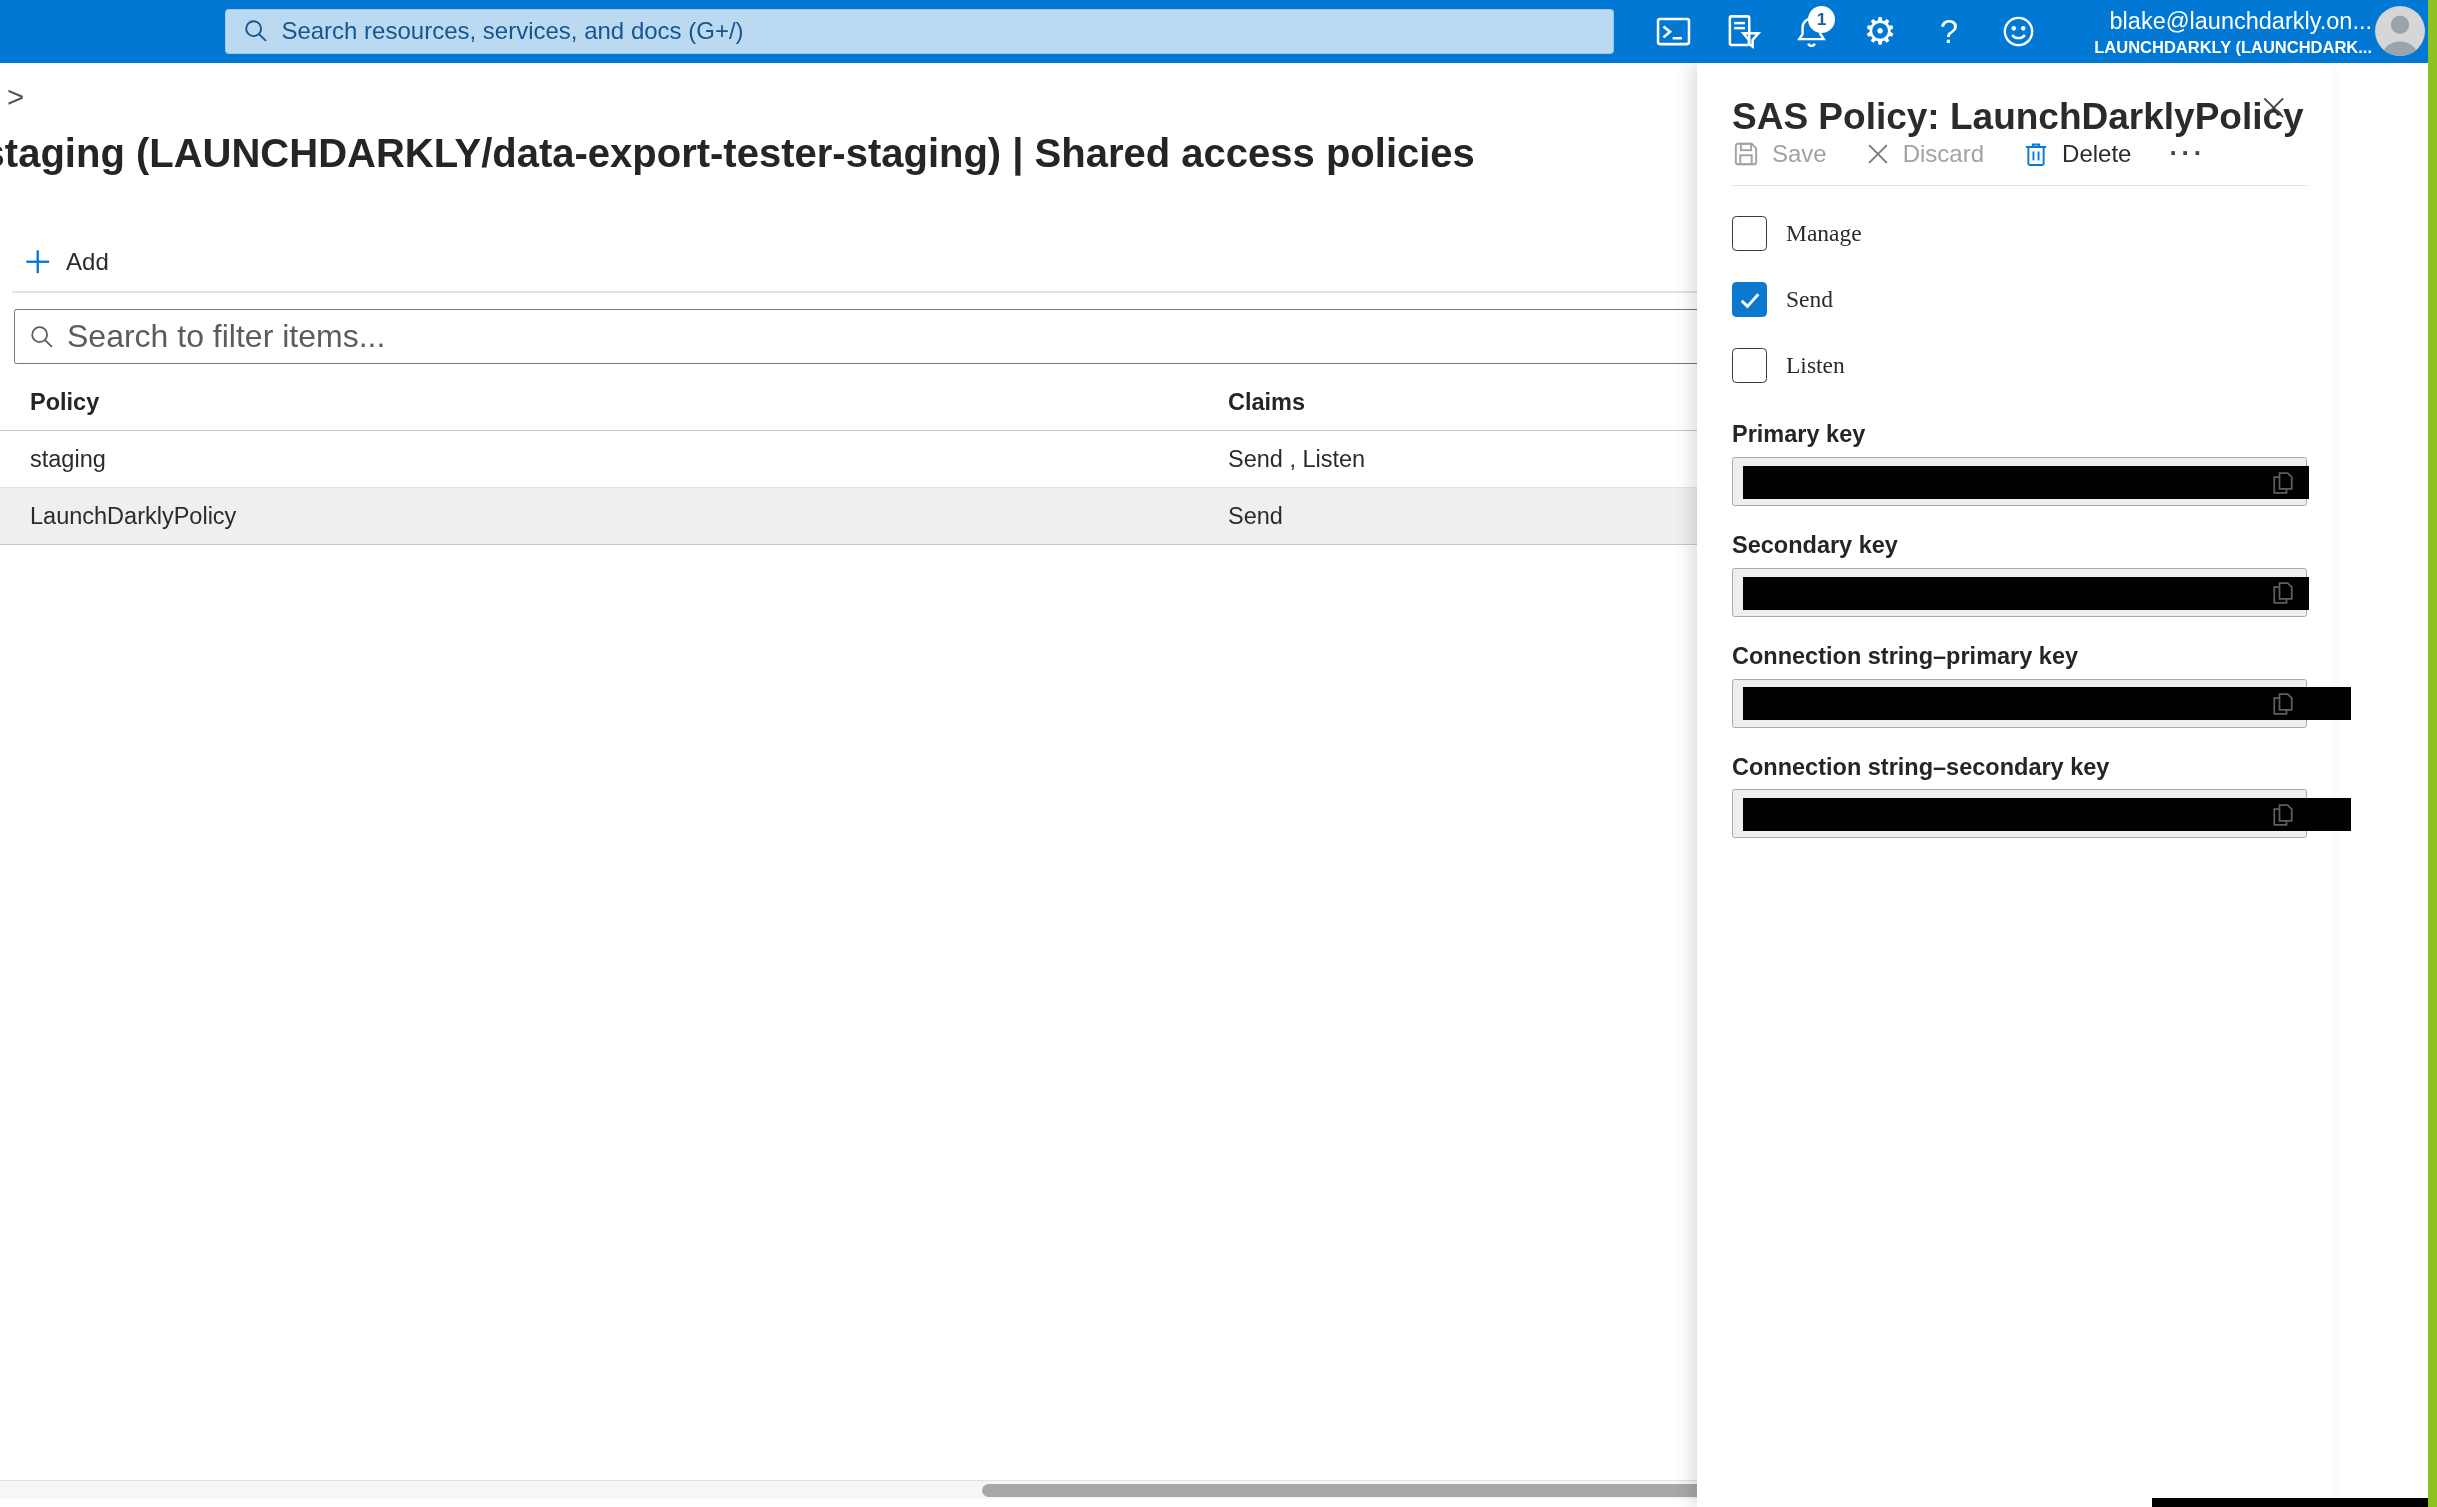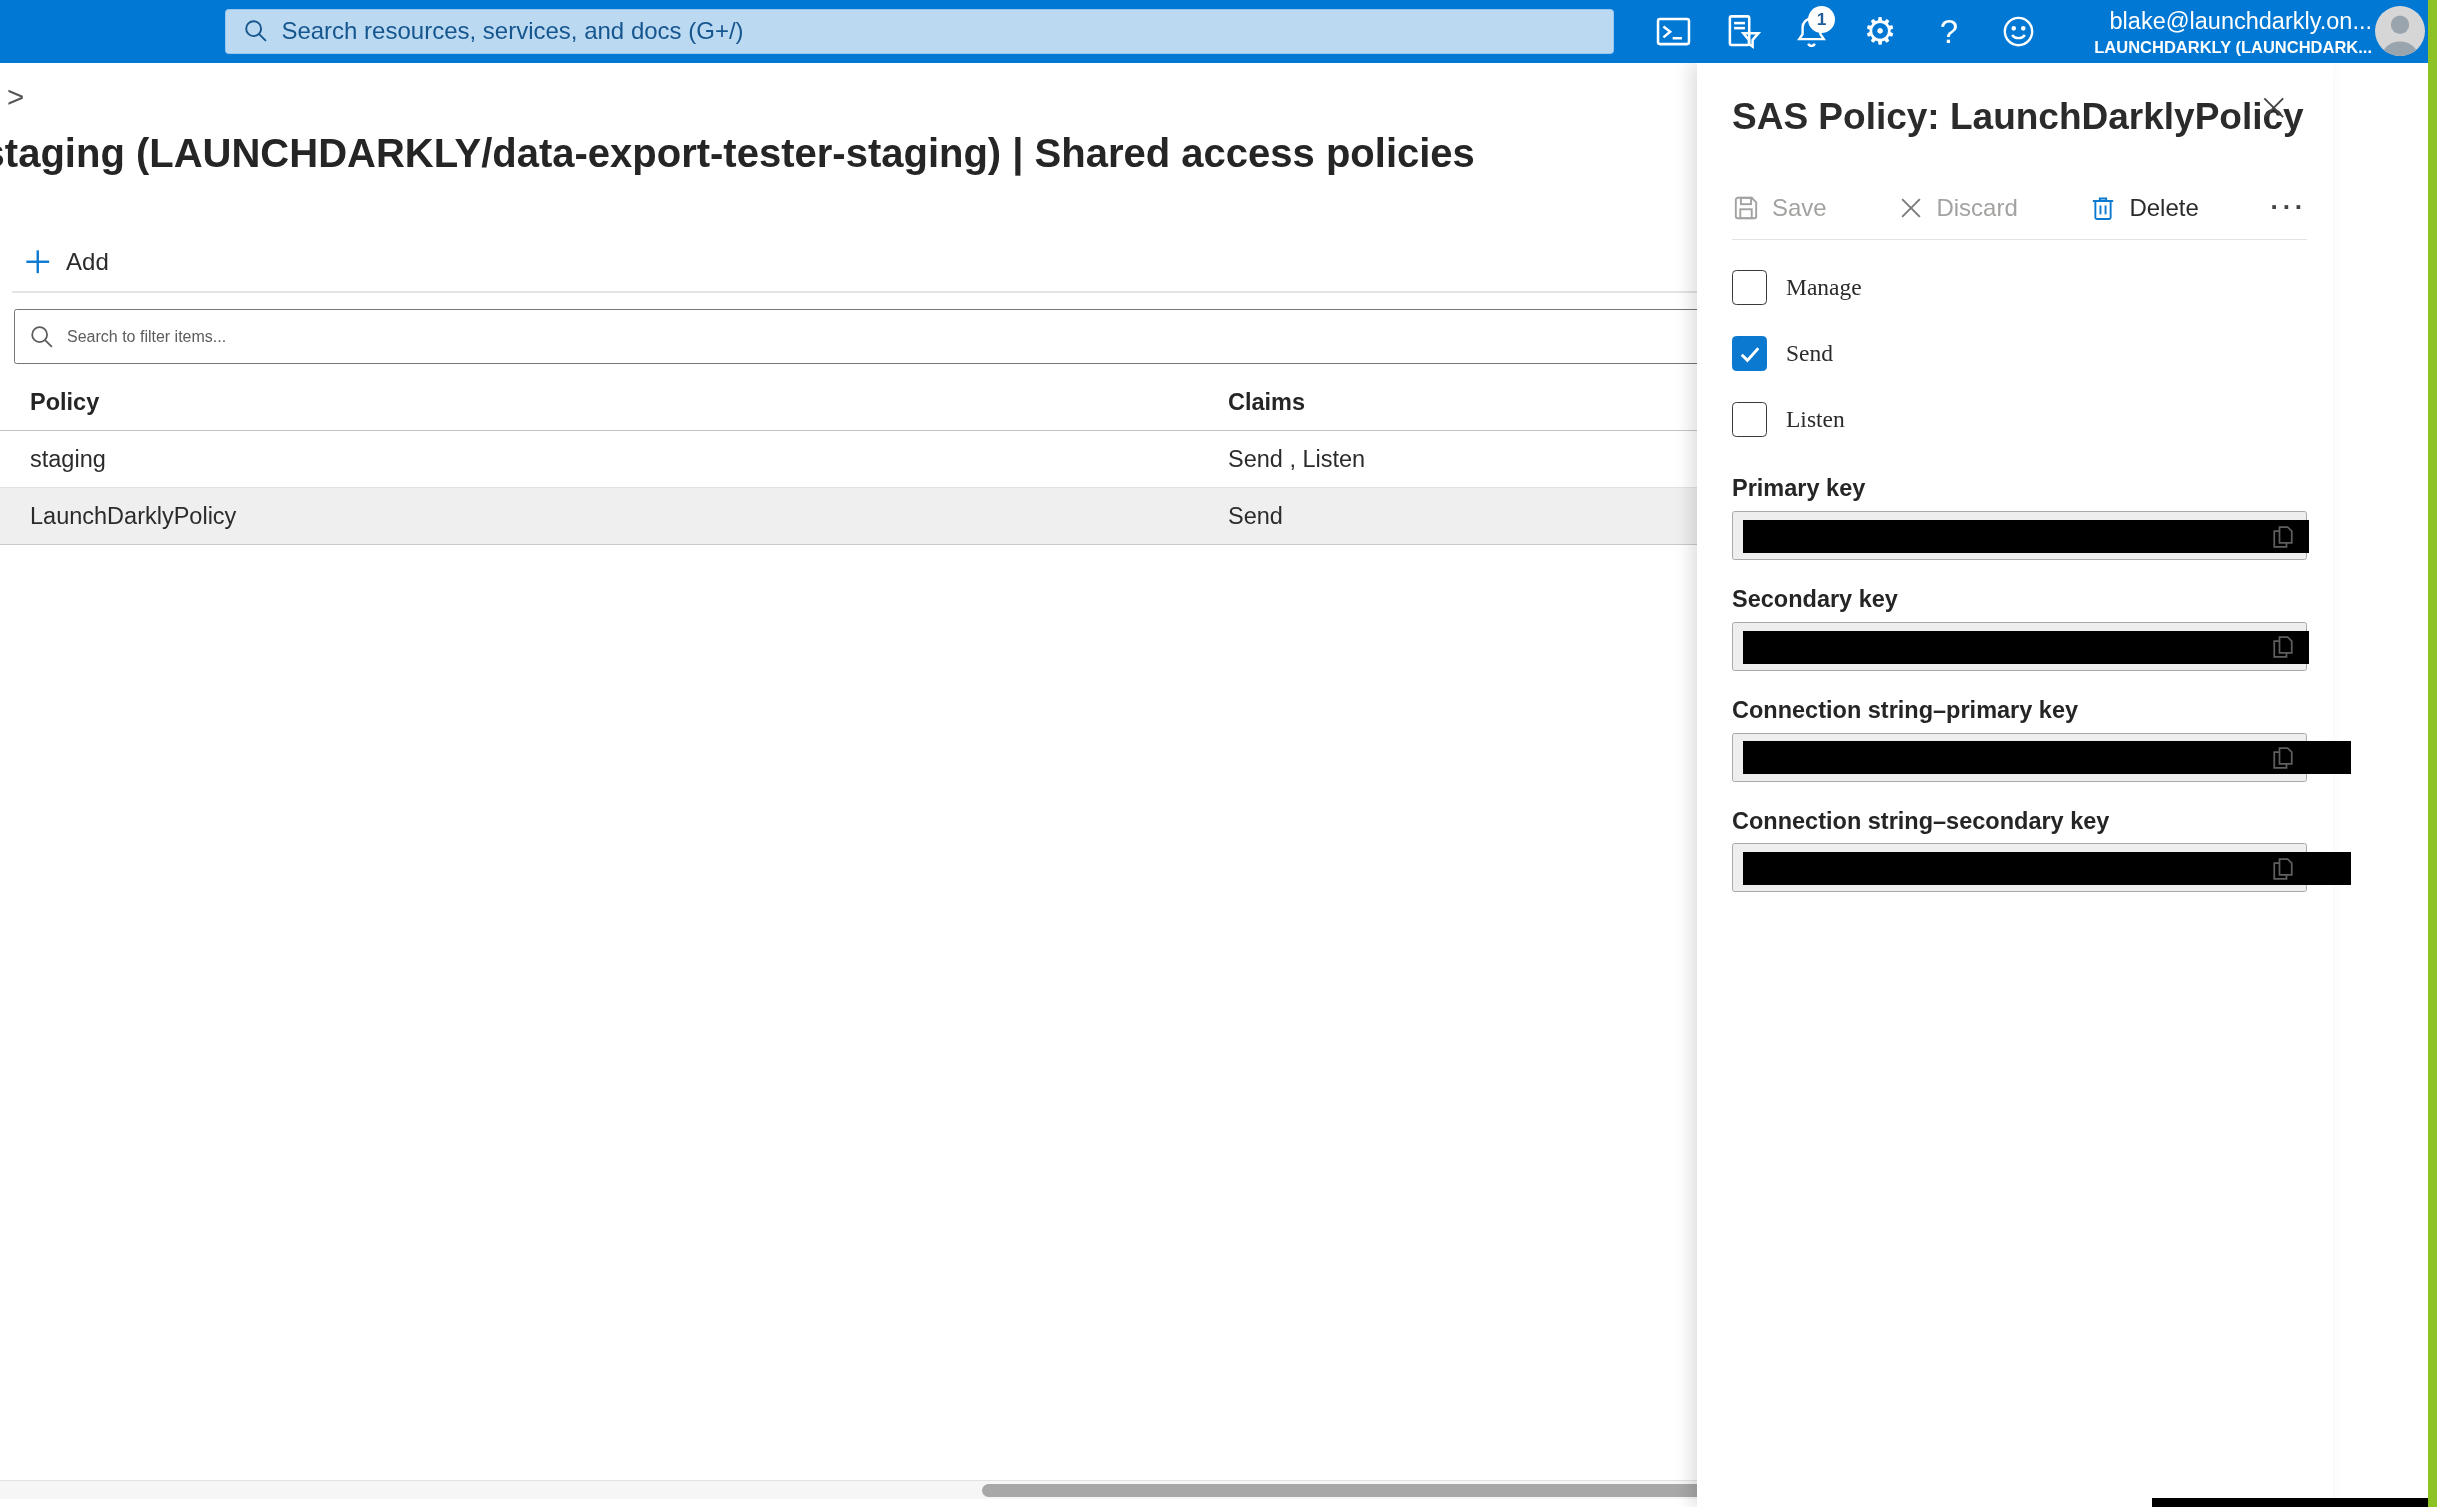--- a/index.html
+++ b/index.html
@@ -28,21 +28,21 @@
 
   
   .main { position:absolute; left:0; top:63px; width:2438px; height:1444px; background:#ffffff; }
   .crumb-chevron { position:absolute; left:7px; top:17.4px; color:#555; font-size:29.5px; font-weight:200; }
   .page-title { position:absolute; left:-17.4px; top:68px; font-size:40px; font-weight:bold; color:#252525; white-space:nowrap; }
   .cmd-add { position:absolute; left:22.6px; top:184px; display:flex; align-items:center; gap:14px; cursor:pointer; }
   .cmd-add .lbl { font-size:24px; color:#2b2b2b; }
   .cmd-divider { position:absolute; left:12px; top:228px; width:1685px; height:1.7px; background:#e3e3e3; }
   .filter-box { position:absolute; left:14px; top:246px; width:1747px; height:55px; background:#ffffff;
     border:1.7px solid #767676; border-radius:2.6px; display:flex; align-items:center; padding-left:14px; }
-  .filter-box input { flex:1; border:none; outline:none; font-size:16px; color:#444;
+  .filter-box input { flex:1; border:none; outline:none; font-size:32px; color:#444;
     font-family:"Liberation Sans", sans-serif; margin-left:12px; background:transparent; }
   .filter-box input::placeholder { color:#5c5c5c; opacity:1; }
 
   .table { position:absolute; left:0; top:311px; width:1697px; }
   .t-row { position:relative; height:57px; display:flex; align-items:center; }
   .t-head { height:57px; border-bottom:0.9px solid #c4c4c4; }
   .t-head .col { font-weight:bold; color:#252525; }
   .col { font-size:23.5px; color:#2b2b2b; }
   .col-policy { position:absolute; left:30px; }
   .col-claims { position:absolute; left:1228px; }
@@ -51,21 +51,21 @@
 
   .hscroll-track { position:absolute; left:0; top:1417px; width:1697px; height:19px; background:#f6f6f6; border-top:0.9px solid #e2e2e2; }
   .hscroll-thumb { position:absolute; left:982px; top:2.6px; width:726px; height:13px; background:#a8a8a8; border-radius:7px; cursor:grab; }
 
   
   .panel { position:absolute; left:1697px; top:63px; width:636px; height:1444px; background:#ffffff;
     box-shadow:-7px 0 15.6px rgba(0,0,0,0.12); z-index:30; padding:33px 26px 0 35px; }
   .panel-title { font-size:37px; font-weight:bold; color:#2b2b2b; white-space:nowrap; }
   .panel-close { position:absolute; top:26px; right:40px; width:38px; height:38px; display:flex;
     align-items:center; justify-content:center; color:#444; cursor:pointer; }
-  .panel-toolbar { margin-top:54px; display:flex; align-items:center; gap:38px;justify-content:space-between; }
+  .panel-toolbar { display:flex; align-items:center; gap:38px; }
   .pt-item { display:flex; align-items:center; gap:12px; font-size:24px; cursor:pointer; }
   .pt-item.disabled { color:#a3a2a0; cursor:default; }
   .pt-item.enabled { color:#2b2b2b; }
   .pt-more { font-size:26px; font-weight:bold; color:#444; letter-spacing:3.5px; cursor:pointer; }
   .panel-divider { margin-top:15.6px; height:0.9px; background:#e3e3e3; }
 
   .perm-row { display:flex; align-items:center; gap:19px; margin-top:31px; cursor:pointer;font-family:Liberation Serif, serif; }
   .perm-row:first-of-type { margin-top:35px; }
   .chk { width:35px; height:35px; border:1.7px solid #3b3a39; border-radius:4.3px; background:#fff;
     display:flex; align-items:center; justify-content:center; }

